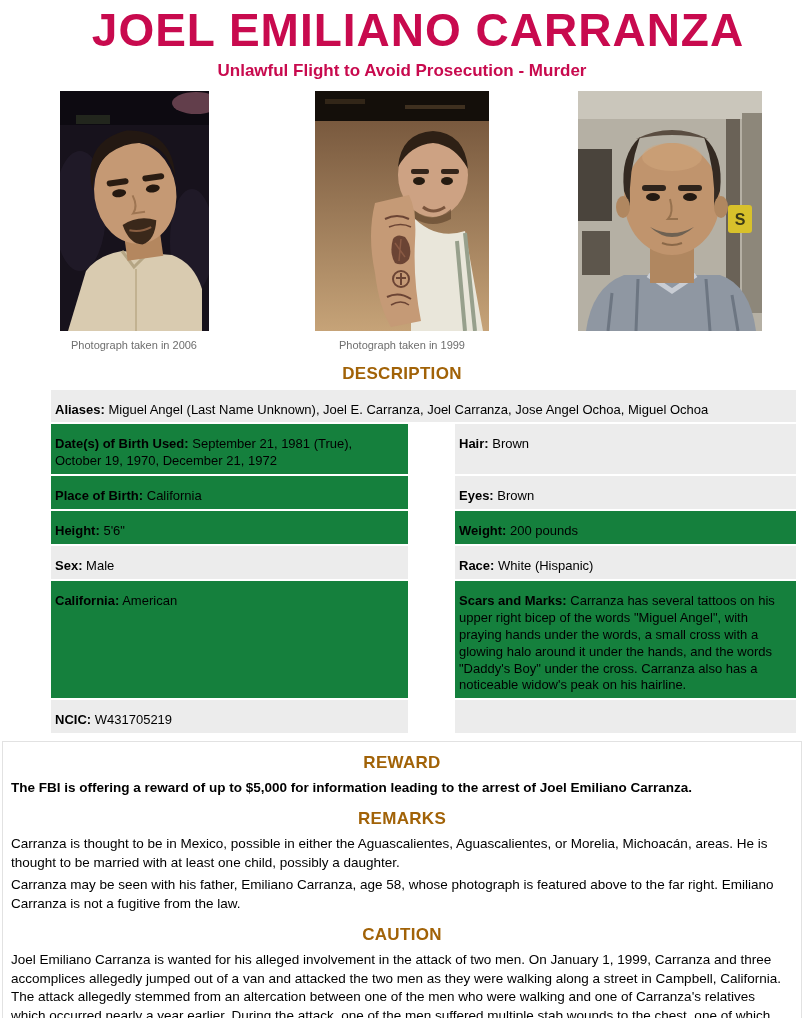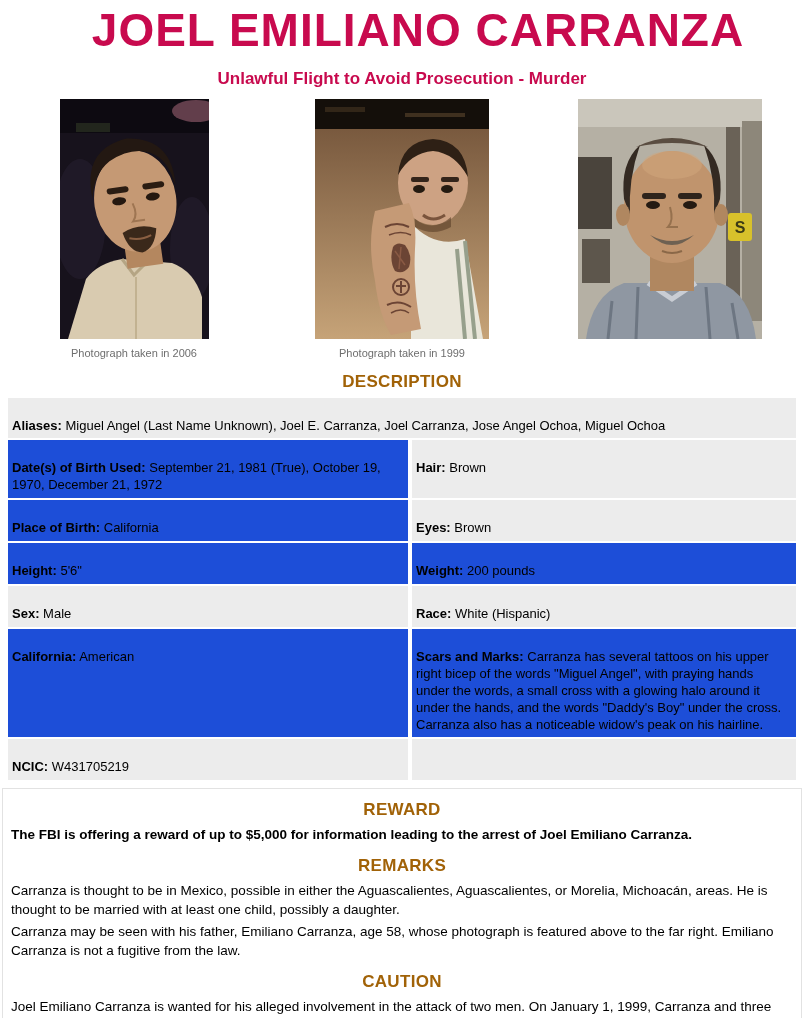--- a/index.html
+++ b/index.html
@@ -22,21 +22,21 @@
     line-height: 1.05;
     margin: 6px 0 0;
     white-space: nowrap;
     padding-left: 32px;
   }
   .subtitle {
     text-align: center;
     color: #c80a4e;
     font-size: 17px;
     font-weight: bold;
-    margin: 15px 0 0;
+    margin: 7px 0 0;
   }
 
   .photos { display: flex; margin-top: 10px; }
   .photo-col { flex: 1; display: flex; flex-direction: column; align-items: center; }
   .photo { display: block; background: #ddd; }
   .caption {
     font-size: 11px;
     color: #6e6e6e;
     margin-top: 7px;
     text-align: center;
@@ -53,22 +53,22 @@
     margin: 11px 0 6px;
   }
 
   .desc-table {
     display: grid;
     grid-template-columns: 400px 1fr;
     gap: 2px 4px;
     margin: 2px 8px 0;
     font-size: 13px;
   }
-  .cell { background: #ececec; padding: 20px 6px 4px 4px; line-height: 1.3; }
-  .cell.white { background: #1d4ed8; }
+  .cell { background: #ececec; padding: 12px 6px 4px 4px; line-height: 1.3; margin-left: 43px; }
+  .cell.white { background: #15803d; }
   .cell.full { grid-column: 1 / -1; }
 
   .main-box {
     border: 1px solid #e2e2e2;
     margin: 8px 2px 0;
     padding: 0 8px 10px;
   }
   .body-text { font-size: 13.5px; line-height: 1.4; margin: 3px 0; }
   .bold { font-weight: bold; }
 </style>

